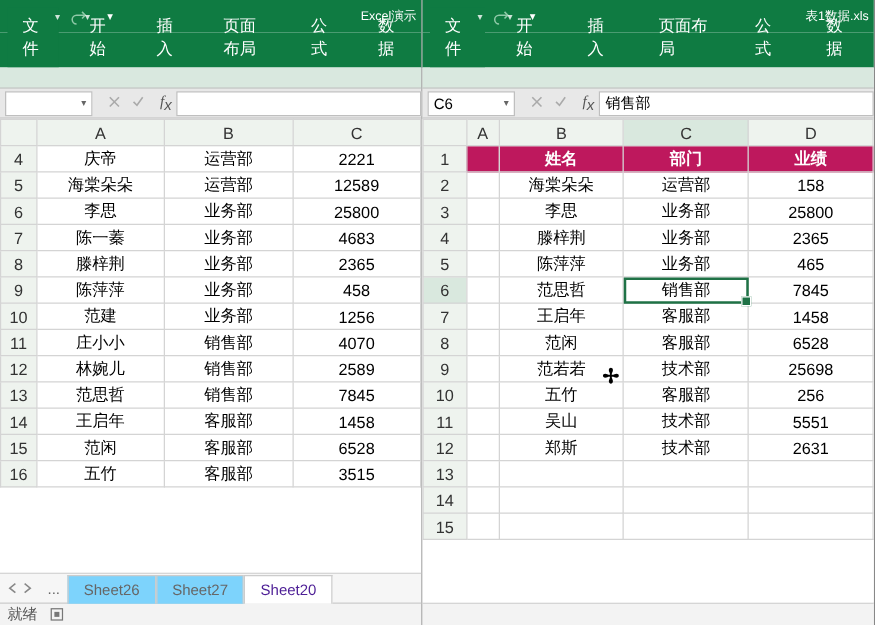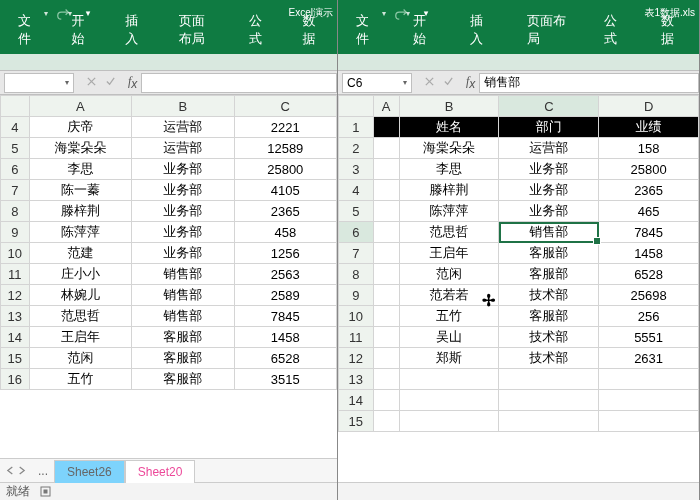--- a/index.html
+++ b/index.html
@@ -31,30 +31,30 @@
 th.corner{width:28px;background:#eef3ee}
 td{padding:0 4px}
 .left-grid table th.colA{width:100px}
 .left-grid table th.colB{width:100px}
 .left-grid table th.colC{width:100px}
 .right-grid table th.rowh{width:32px}
 .right-grid table th.colA{width:24px}
 .right-grid table th.colB{width:92px}
 .right-grid table th.colC{width:92px}
 .right-grid table th.colD{width:92px}
-.hdr-green td{background:#000000;color:#fff;font-weight:normal}
+.hdr-green td{background:#be185d;color:#fff;font-weight:bold}
 .sel-cell{outline:2px solid #1f7246;outline-offset:-2px;position:relative}
 .sel-cell::after{content:"";position:absolute;right:-3px;bottom:-3px;width:6px;height:6px;background:#1f7246;border:1px solid #fff}
 .hi-col{background:#d9e8de}
 .sheet-tabs{height:24px;background:#f6f6f6;border-top:1px solid #ccc;display:flex;align-items:center;padding:0 6px;gap:0}
 .sheet-tabs .nav{display:flex;gap:2px;color:#777;padding-right:6px}
 .sheet-tabs .nav svg{width:9px;height:9px}
 .sheet-tabs .dots{padding:0 6px;color:#666}
 .sheet-tabs .stab{padding:4px 12px;border:1px solid #ccc;border-bottom:none;background:#7dd3fc;color:#666;position:relative;top:1px}
-.sheet-tabs .stab.active{background:#fff;color:#ec4899;font-weight:500}
+.sheet-tabs .stab.active{background:#fff;color:#4c1d95;font-weight:500}
 .sheet-tabs .plus{width:18px;height:18px;border:1px solid #bbb;border-radius:50%;display:flex;align-items:center;justify-content:center;margin-left:8px;color:#777;font-size:12px}
 .status{height:18px;background:#f3f3f3;border-top:1px solid #ccc;display:flex;align-items:flex-end;padding:0 6px;color:#555;font-size:11px;gap:10px}
 .cursor-plus{position:absolute;font-size:16px;color:#000;font-weight:bold;pointer-events:none}
 .muted{color:#999}
 </style>
 </head>
 <body>
 
 <div class="pane left">
   <div class="titlebar">
@@ -137,21 +137,21 @@
           <tr>
             <th class="rowh">6</th>
             <td>李思</td>
             <td>业务部</td>
             <td>25800</td>
           </tr>
           <tr>
             <th class="rowh">7</th>
             <td>陈一蓁</td>
             <td>业务部</td>
-            <td>4105</td>
+            <td>4683</td>
           </tr>
           <tr>
             <th class="rowh">8</th>
             <td>滕梓荆</td>
             <td>业务部</td>
             <td>2365</td>
           </tr>
           <tr>
             <th class="rowh">9</th>
             <td>陈萍萍</td>
@@ -161,21 +161,21 @@
           <tr>
             <th class="rowh">10</th>
             <td>范建</td>
             <td>业务部</td>
             <td>1256</td>
           </tr>
           <tr>
             <th class="rowh">11</th>
             <td>庄小小</td>
             <td>销售部</td>
-            <td>2563</td>
+            <td>4070</td>
           </tr>
           <tr>
             <th class="rowh">12</th>
             <td>林婉儿</td>
             <td>销售部</td>
             <td>2589</td>
           </tr>
           <tr>
             <th class="rowh">13</th>
             <td>范思哲</td>
@@ -208,20 +208,21 @@
       <span><svg viewBox="0 0 10 10">
             <path d="M7 1 2 5l5 4" fill="none" stroke="#888" stroke-width="1.4"></path>
           </svg></span>
       <span><svg viewBox="0 0 10 10">
             <path d="M3 1l5 4-5 4" fill="none" stroke="#888" stroke-width="1.4"></path>
           </svg></span>
     </div>
     <span class="dots">...</span>
     <div id="lstabs" style="display:flex">
         <div class="stab">Sheet26</div>
+        <div class="stab">Sheet27</div>
         <div class="stab active">Sheet20</div>
       </div>
   </div>
   <div class="status">
     <span>就绪</span>
     <span><svg width="11" height="11" viewBox="0 0 11 11">
           <rect x="1" y="1" width="9" height="9" fill="none" stroke="#777"></rect>
           <rect x="3.5" y="3.5" width="4" height="4" fill="#777"></rect>
         </svg></span>
   </div>

